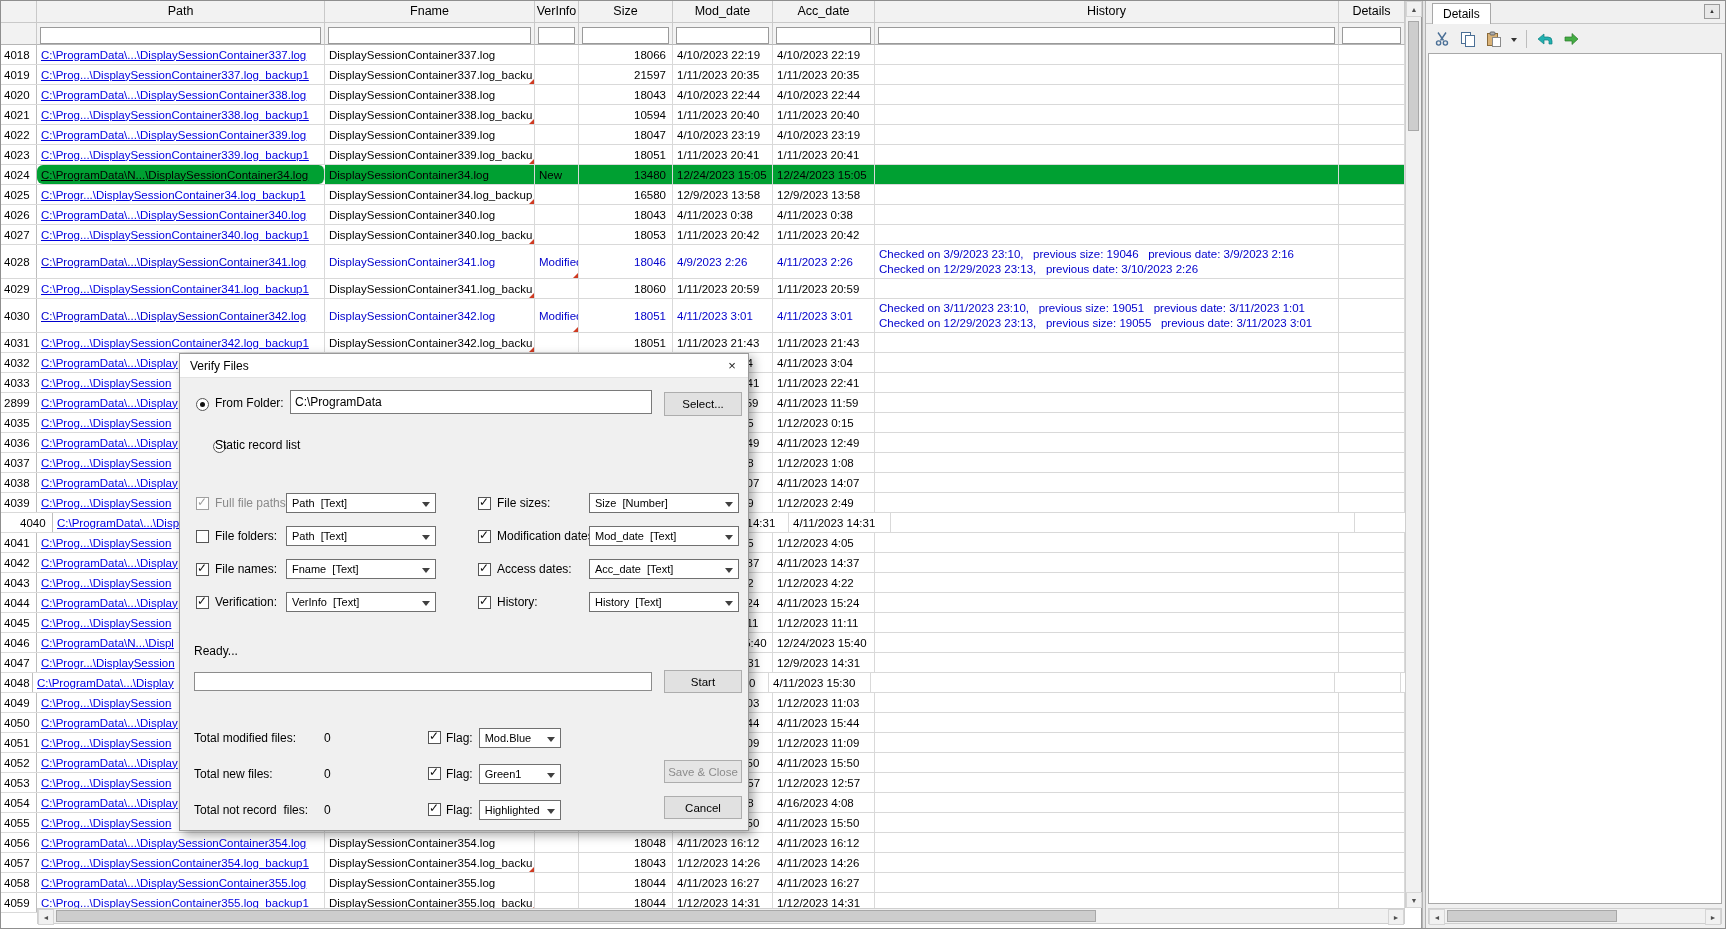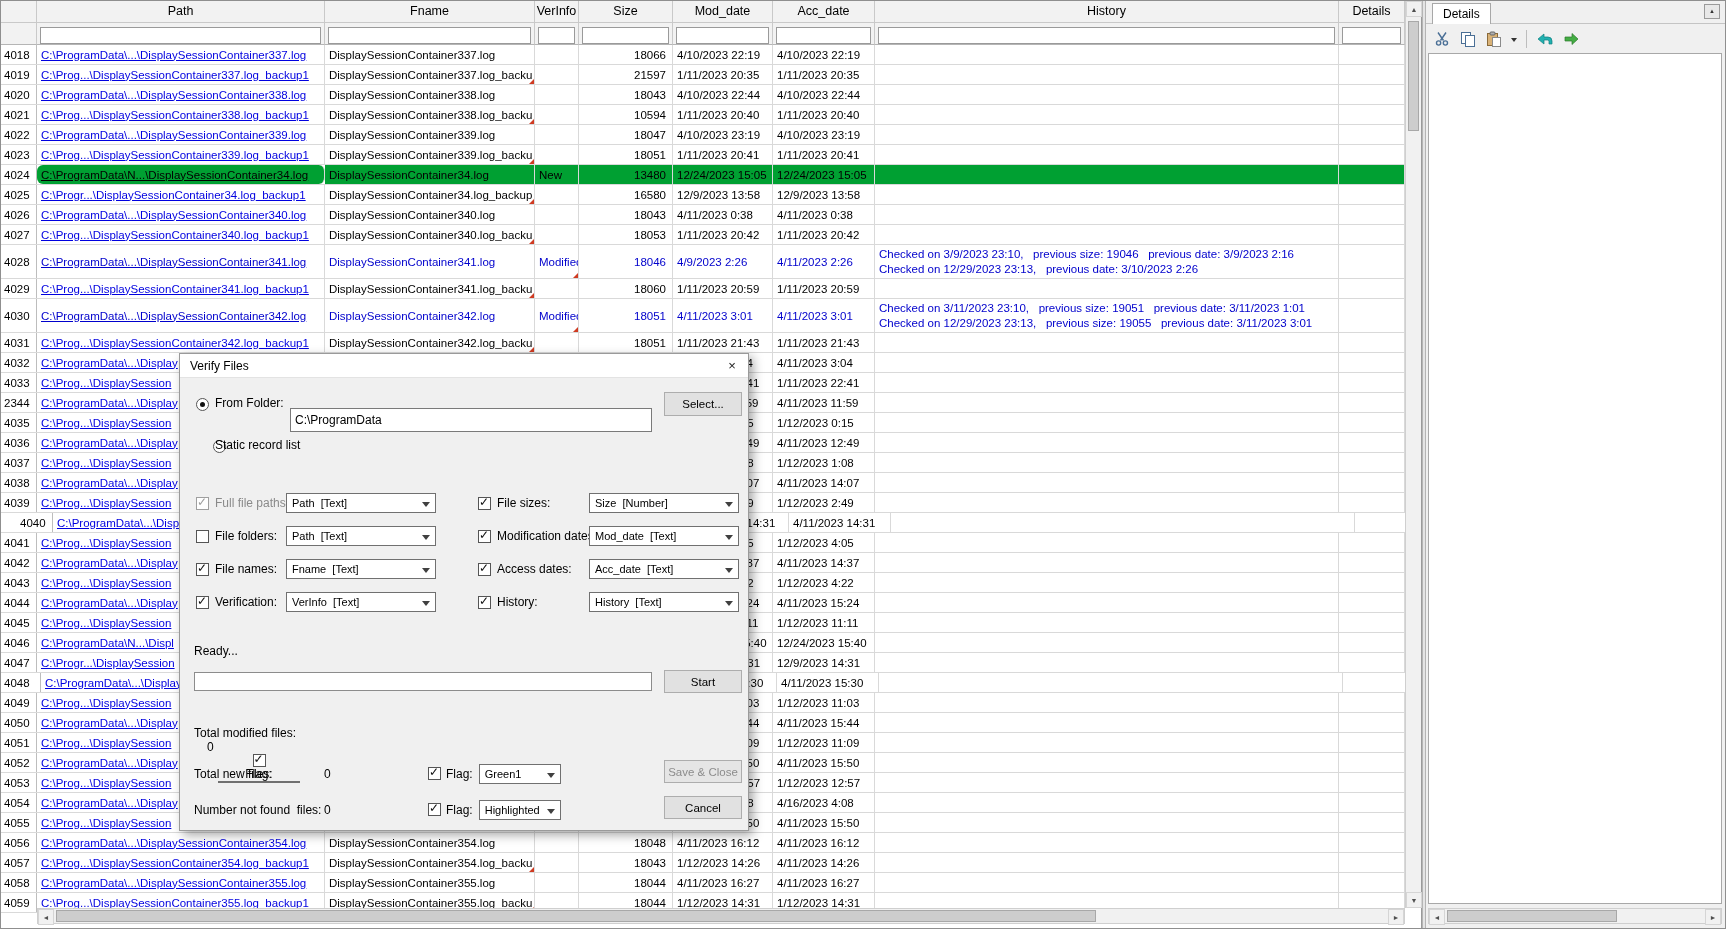--- a/index.html
+++ b/index.html
@@ -308,21 +308,21 @@
           <div class="cell pathcol" style="width: 288px;">C:\Prog...\DisplaySession</div>
           <div class="cell" style="width: 210px;"></div>
           <div class="cell" style="width: 44px;"></div>
           <div class="cell sizecol" style="width: 94px;"></div>
           <div class="cell" style="width: 100px;">1/11/2023 22:41</div>
           <div class="cell" style="width: 102px;">1/11/2023 22:41</div>
           <div class="cell histcol" style="width: 464px;"></div>
           <div class="cell" style="width: 66px;"></div>
         </div>
         <div class="grid-row">
-          <div class="cell numcol" style="width: 36px;">2344</div>
+          <div class="cell numcol" style="width: 36px;">2899</div>
           <div class="cell pathcol" style="width: 288px;">C:\ProgramData\...\Display</div>
           <div class="cell" style="width: 210px;"></div>
           <div class="cell" style="width: 44px;"></div>
           <div class="cell sizecol" style="width: 94px;"></div>
           <div class="cell" style="width: 100px;">4/11/2023 11:59</div>
           <div class="cell" style="width: 102px;">4/11/2023 11:59</div>
           <div class="cell histcol" style="width: 464px;"></div>
           <div class="cell" style="width: 66px;"></div>
         </div>
         <div class="grid-row">
@@ -462,21 +462,21 @@
           <div class="cell pathcol" style="width: 288px;">C:\Progr...\DisplaySession</div>
           <div class="cell" style="width: 210px;"></div>
           <div class="cell" style="width: 44px;"></div>
           <div class="cell sizecol" style="width: 94px;"></div>
           <div class="cell" style="width: 100px;">12/9/2023 14:31</div>
           <div class="cell" style="width: 102px;">12/9/2023 14:31</div>
           <div class="cell histcol" style="width: 464px;"></div>
           <div class="cell" style="width: 66px;"></div>
         </div>
         <div class="grid-row">
-          <div class="cell numcol" style="width: 40px; text-align: right;">4048</div>
+          <div class="cell numcol" style="width: 32px; text-align: right;">4048</div>
           <div class="cell pathcol" style="width: 288px;">C:\ProgramData\...\Display</div>
           <div class="cell" style="width: 210px;"></div>
           <div class="cell" style="width: 44px;"></div>
           <div class="cell sizecol" style="width: 94px;"></div>
           <div class="cell" style="width: 100px;">4/11/2023 15:30</div>
           <div class="cell" style="width: 102px;">4/11/2023 15:30</div>
           <div class="cell histcol" style="width: 464px;"></div>
           <div class="cell" style="width: 66px;"></div>
         </div>
         <div class="grid-row">
@@ -667,21 +667,21 @@
   </div>
 
   <div class="dialog">
     <div class="dlg-titlebar">
       <span class="dlg-title">Verify Files</span>
       <span class="dlg-close">×</span>
     </div>
     <div class="dlg-body">
       <span class="radio checked abs" style="left:16px;top:19px"></span>
       <span class="lbl abs" style="left:35px;top:18px">From Folder:</span>
-      <input class="txt abs" style="left: 110px; top: 30px; width: 362px; height: 24px;" value="C:\ProgramData">
+      <input class="txt abs" style="left: 110px; top: 12px; width: 362px; height: 24px;" value="C:\ProgramData">
       <button class="btn abs" style="left:484px;top:14px;width:78px;height:24px">Select...</button>
 
       <span class="radio abs" style="left:16px;top:61px"></span>
       <span class="lbl abs" style="left:35px;top:60px">Static record list</span>
 
       <div class="abs" id="mappings" style="left:0;top:114px;width:570px;height:130px">
           <div class="m-item m-left" style="top: 0px;">
             <span class="cb checked disabled"></span>
             <span class="m-lbl lbl disabled">Full file paths:</span>
             <span class="dd">Path  [Text]</span>
@@ -721,36 +721,36 @@
             <span class="m-lbl">History:</span>
             <span class="dd">History  [Text]</span>
           </div>
         </div>
 
       <span class="lbl abs" style="left:14px;top:266px">Ready...</span>
       <div class="progress abs" style="left:14px;top:294px;width:458px;height:19px"></div>
       <button class="btn abs" style="left:484px;top:292px;width:78px;height:23px">Start</button>
 
       <div class="abs" id="totals" style="left:0;top:348px;width:570px;height:100px">
-          <div class="t-row" style="top: 0px; flex-direction: column;">
+          <div class="t-row" style="top: 0px;">
             <span class="t-lbl">Total modified files:</span>
             <span class="t-val">0</span>
             <span class="cb checked"></span>
             <span class="f-lbl">Flag:</span>
             <span class="dd">Mod.Blue</span>
           </div>
           <div class="t-row" style="top: 36px;">
             <span class="t-lbl">Total new files:</span>
             <span class="t-val">0</span>
             <span class="cb checked"></span>
             <span class="f-lbl">Flag:</span>
             <span class="dd">Green1</span>
           </div>
           <div class="t-row" style="top: 72px;">
-            <span class="t-lbl">Number not found  files:</span>
+            <span class="t-lbl">Total not record  files:</span>
             <span class="t-val">0</span>
             <span class="cb checked"></span>
             <span class="f-lbl">Flag:</span>
             <span class="dd">Highlighted</span>
           </div>
         </div>
 
       <button class="btn disabled abs" style="left:484px;top:382px;width:78px;height:23px">Save &amp; Close</button>
       <button class="btn abs" style="left:484px;top:418px;width:78px;height:23px">Cancel</button>
     </div>

